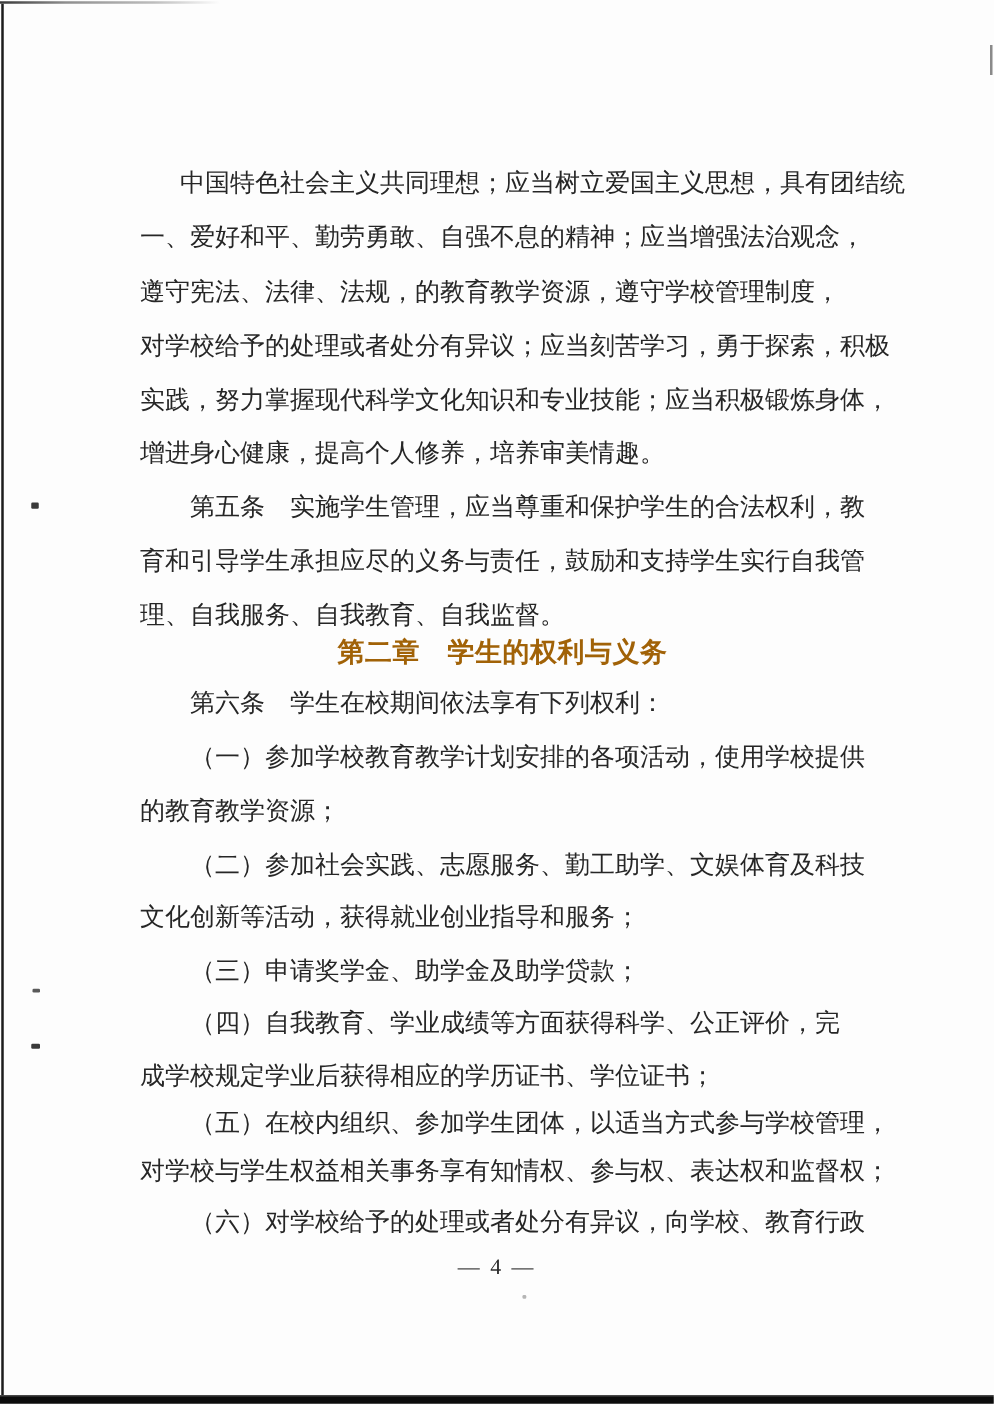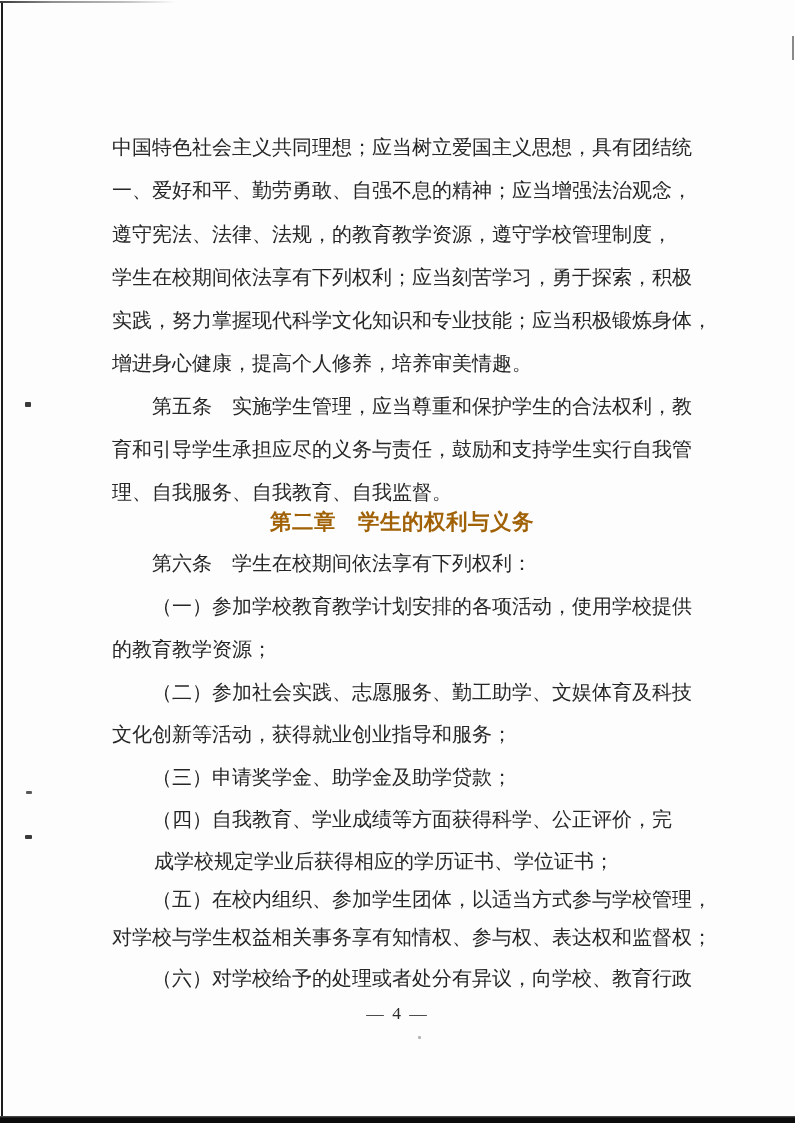--- a/index.html
+++ b/index.html
@@ -96,38 +96,38 @@
   .speck.s2 { left: 26px; top: 791px; width: 6px; height: 3px; background: #5a5a5a; }
   .speck.s3 { left: 25px; top: 835px; width: 7px; height: 4px; }
   .speck.s4 { left: 418px; top: 1036px; width: 3px; height: 3px; background: #b5b5b5; }
 </style>
 </head>
 <body>
 
 <div style="position:absolute; inset:0;">
 
   <div id="doc-body">
-      <div class="doc-line" style="top: 136px;">中国特色社会主义共同理想；应当树立爱国主义思想，具有团结统</div>
+      <div class="doc-line" style="top: 136px; margin-left: 32px;">中国特色社会主义共同理想；应当树立爱国主义思想，具有团结统</div>
       <div class="doc-line" style="top: 179px;">一、爱好和平、勤劳勇敢、自强不息的精神；应当增强法治观念，</div>
       <div class="doc-line" style="top: 223px;">遵守宪法、法律、法规，的教育教学资源，遵守学校管理制度，</div>
-      <div class="doc-line" style="top: 266px;">学生在校期间依法享有下列权利；应当刻苦学习，勇于探索，积极</div>
+      <div class="doc-line" style="top: 266px;">对学校给予的处理或者处分有异议；应当刻苦学习，勇于探索，积极</div>
       <div class="doc-line" style="top: 309px;">实践，努力掌握现代科学文化知识和专业技能；应当积极锻炼身体，</div>
       <div class="doc-line" style="top: 352px;">增进身心健康，提高个人修养，培养审美情趣。</div>
       <div class="doc-line indent" style="top: 395px; text-align: right;">第五条　实施学生管理，应当尊重和保护学生的合法权利，教</div>
       <div class="doc-line" style="top: 438px;">育和引导学生承担应尽的义务与责任，鼓励和支持学生实行自我管</div>
       <div class="doc-line" style="top: 481px;">理、自我服务、自我教育、自我监督。</div>
       <div class="doc-line heading" style="top: 511px;">第二章　学生的权利与义务</div>
       <div class="doc-line indent" style="top: 552px; text-align: right;">第六条　学生在校期间依法享有下列权利：</div>
       <div class="doc-line indent" style="top: 595px;">（一）参加学校教育教学计划安排的各项活动，使用学校提供</div>
       <div class="doc-line" style="top: 638px;">的教育教学资源；</div>
       <div class="doc-line indent" style="top: 681px;">（二）参加社会实践、志愿服务、勤工助学、文娱体育及科技</div>
       <div class="doc-line" style="top: 723px;">文化创新等活动，获得就业创业指导和服务；</div>
       <div class="doc-line indent" style="top: 766px;">（三）申请奖学金、助学金及助学贷款；</div>
       <div class="doc-line indent" style="top: 808px;">（四）自我教育、学业成绩等方面获得科学、公正评价，完</div>
-      <div class="doc-line" style="top: 850px; margin-left: 42px;">成学校规定学业后获得相应的学历证书、学位证书；</div>
+      <div class="doc-line" style="top: 850px;">成学校规定学业后获得相应的学历证书、学位证书；</div>
       <div class="doc-line indent" style="top: 888px;">（五）在校内组织、参加学生团体，以适当方式参与学校管理，</div>
       <div class="doc-line" style="top: 926px;">对学校与学生权益相关事务享有知情权、参与权、表达权和监督权；</div>
       <div class="doc-line indent" style="top: 967px;">（六）对学校给予的处理或者处分有异议，向学校、教育行政</div>
     </div>
 
   <div class="page-number">— 4 —</div>
 
   <div class="edge-left"></div>
   <div class="edge-top"></div>
   <div class="edge-bottom"></div>

